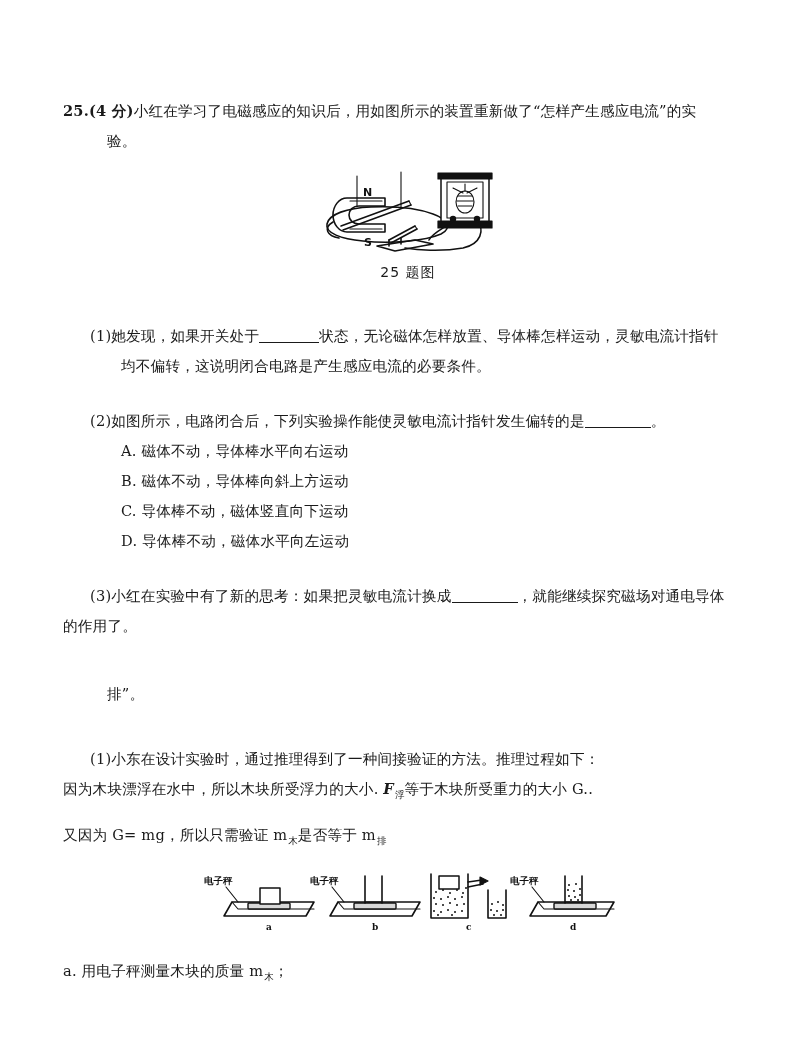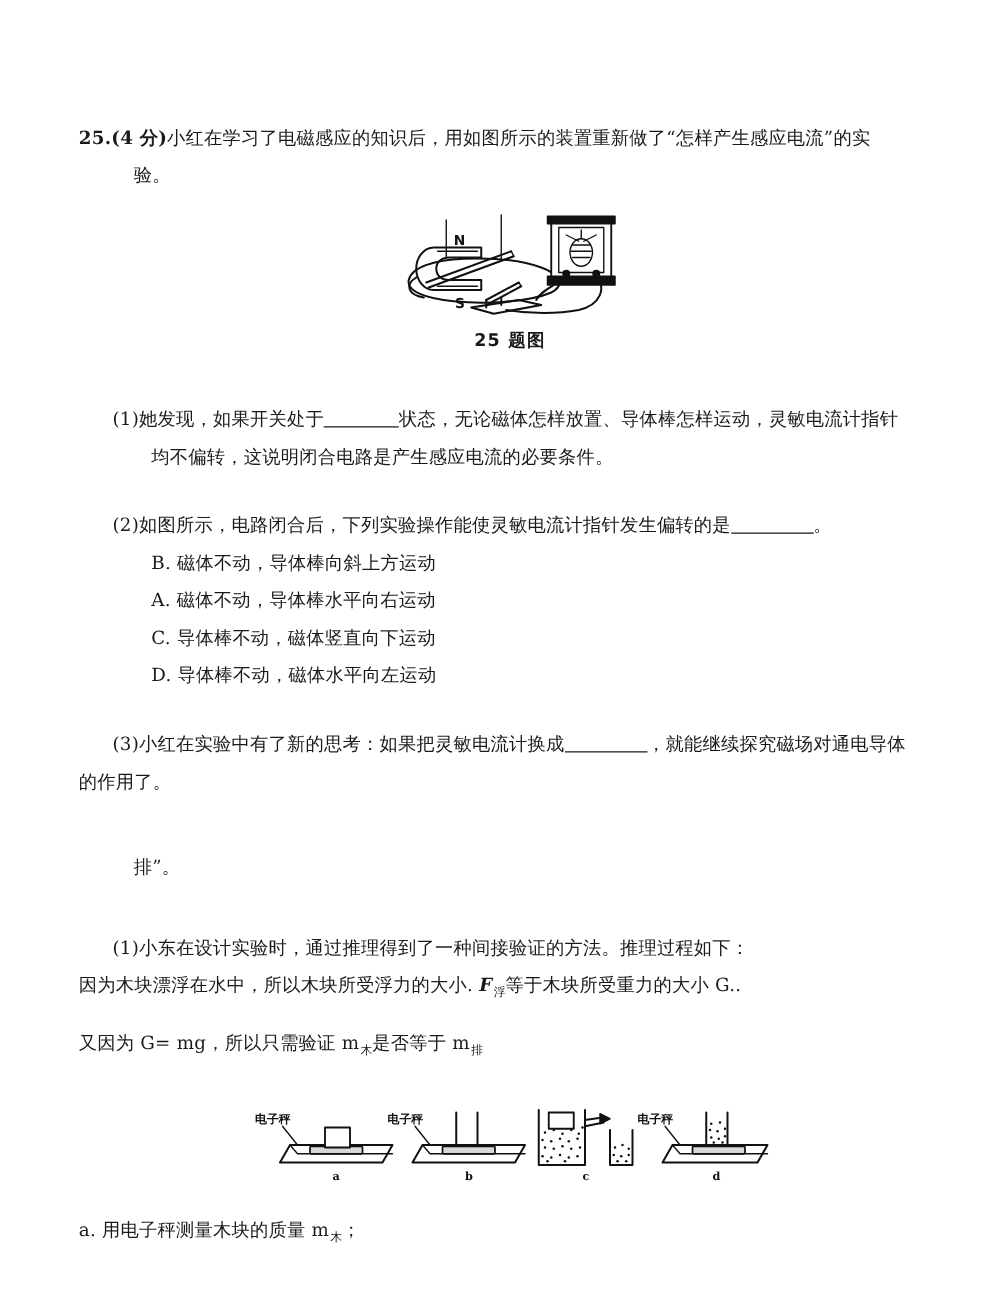--- a/index.html
+++ b/index.html
@@ -57,28 +57,28 @@
   }
   .ital { font-style: italic; font-weight: 600; }
 
   .spacer-sm { height: 10px; }
   .spacer-lg { height: 38px; }
 
   
   .fig-wrap { text-align: center; }
   .fig-cap {
     font-size: 14px;
-    font-weight: 700;
+    font-weight: 400;
     letter-spacing: 1px;
     margin-top: 2px;
     font-family: "DejaVu Sans", "Liberation Sans", sans-serif;
     text-align: center;
   }
   .fig25 { margin-top: 14px; margin-bottom: 4px; }
-  .fig26 { margin-top: 26px; margin-bottom: 2px; }
+  .fig26 { margin-top: 12px; margin-bottom: 2px; }
 
   svg { display: inline-block; }
   .stk { fill: none; stroke: #111; stroke-width: 1.6; stroke-linecap: round; stroke-linejoin: round; }
   .stk-t { fill: none; stroke: #111; stroke-width: 1.1; stroke-linecap: round; stroke-linejoin: round; }
   .stk-f { fill: #111; stroke: #111; stroke-width: 1.2; stroke-linejoin: round; }
   .wht { fill: #ffffff; stroke: #111; stroke-width: 1.5; stroke-linejoin: round; }
   .gry { fill: #d8d8d8; stroke: #111; stroke-width: 1.4; }
   .lbl {
     font-family: "DejaVu Sans", "Liberation Sans", sans-serif;
     font-size: 11px; font-weight: 700; fill: #111;
@@ -163,24 +163,24 @@
         <span>(1)</span><span>她发现，如果开关处于</span><span class="blank-s"></span><span>状态，无论磁体怎样放置、导体棒怎样运动，灵敏电流计指针</span>
       </div>
       <div class="line indent-3">
         <span>均不偏转，这说明闭合电路是产生感应电流的必要条件。</span>
       </div>
 
       <div class="line indent-1">
         <span>(2)</span><span>如图所示，电路闭合后，下列实验操作能使灵敏电流计指针发生偏转的是</span><span class="blank-m"></span><span>。</span>
       </div>
       <div class="line indent-3">
+        <span>A. 磁体不动，导体棒水平向右运动</span>
+      </div>
+      <div class="line indent-3">
         <span>B. 磁体不动，导体棒向斜上方运动</span>
-      </div>
-      <div class="line indent-3">
-        <span>A. 磁体不动，导体棒水平向右运动</span>
       </div>
       <div class="line indent-3">
         <span>C. 导体棒不动，磁体竖直向下运动</span>
       </div>
       <div class="line indent-3">
         <span>D. 导体棒不动，磁体水平向左运动</span>
       </div>
 
       <div class="line indent-1">
         <span>(3)</span><span>小红在实验中有了新的思考：如果把灵敏电流计换成</span><span class="blank-m"></span><span>，就能继续探究磁场对通电导体</span>

